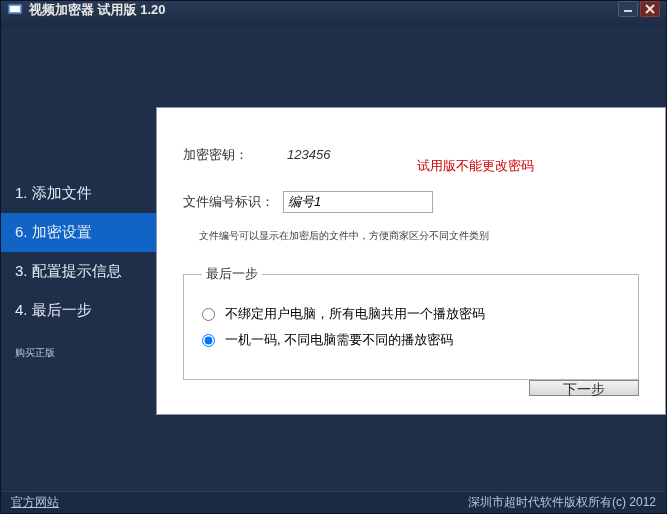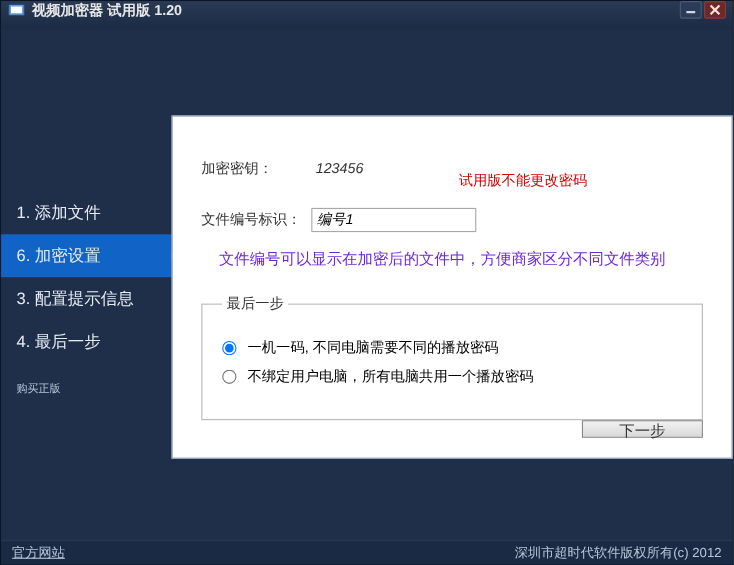--- a/index.html
+++ b/index.html
@@ -122,22 +122,22 @@
   }
   .trial-note {
     color: #d00000;
     margin-left: 4px;
     font-size: 13px;
     margin-top: 23px;
   }
   .fileid-input { width: 150px; }
   .hint {
     margin-left: 16px;
-    color: #6d28d9;
-    font-size: 14px;
+    color: #404040;
+    font-size: 10px;
     margin-bottom: 22px;
   }
   fieldset.mode {
     border: 1px solid #b8b8b8;
     padding: 14px 18px 22px 18px;
   }
   fieldset.mode legend {
     padding: 0 4px;
     color: #333;
     font-size: 13px;
@@ -224,26 +224,26 @@
       <div class="row">
         <span class="label">文件编号标识：</span>
         <input type="text" class="fileid-input" value="编号1" style="">
       </div>
 
       <div class="hint">文件编号可以显示在加密后的文件中，方便商家区分不同文件类别</div>
 
       <fieldset class="mode">
         <legend>最后一步</legend>
         <label class="radio-row">
+          <input type="radio" name="mode" style="">
+          <span>不绑定用户电脑，所有电脑共用一个播放密码</span>
+        </label>
+        <label class="radio-row">
           <input type="radio" name="mode" checked="" style="">
           <span>一机一码, 不同电脑需要不同的播放密码</span>
-        </label>
-        <label class="radio-row">
-          <input type="radio" name="mode" style="">
-          <span>不绑定用户电脑，所有电脑共用一个播放密码</span>
         </label>
       </fieldset>
 
       <div class="spacer"></div>
 
       <button class="btn-next">下一步</button>
     </div>
   </div>
 
   <div class="statusbar">

